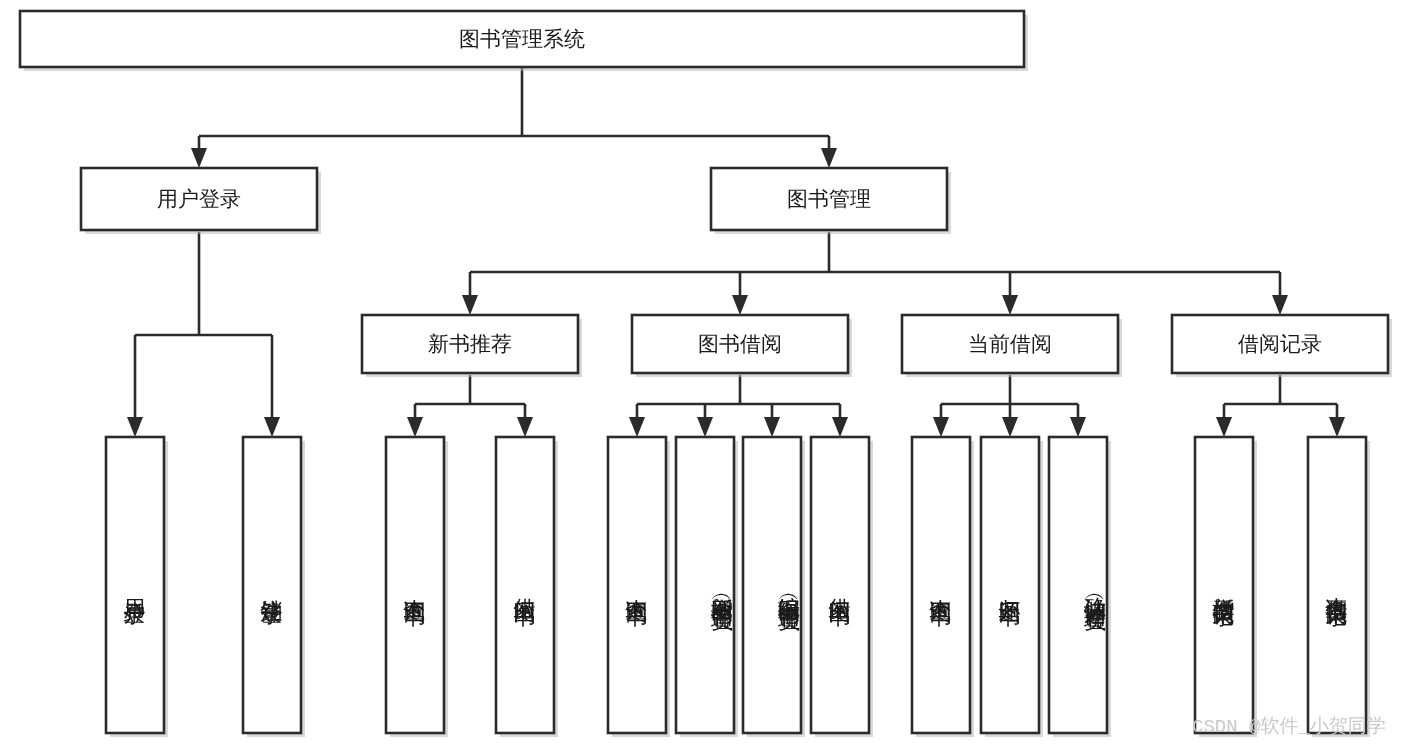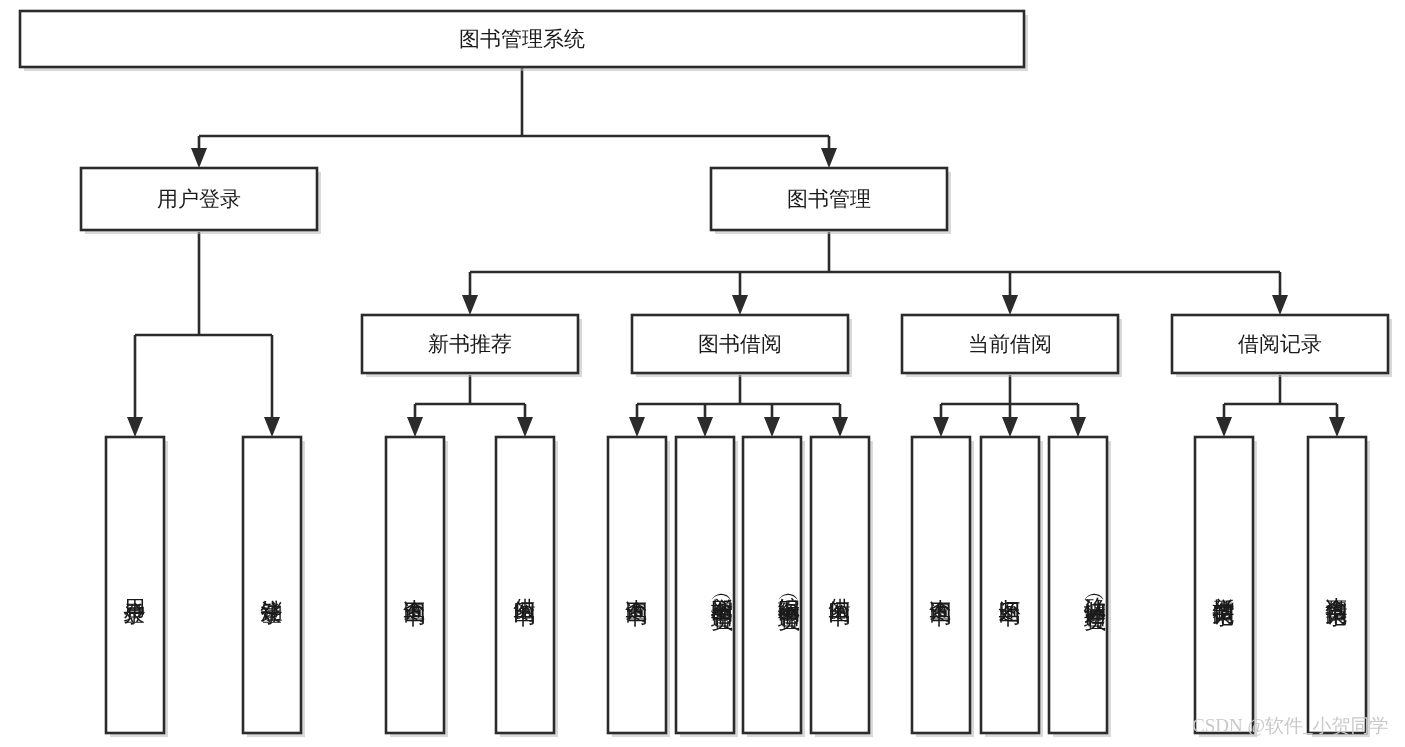--- a/index.html
+++ b/index.html
@@ -67,21 +67,21 @@
     justify-content: center;
     white-space: nowrap;
     pointer-events: none;
     user-select: none;
   }
   .node-label-v.centered {
     align-items: center;
   }
   .watermark {
     position: absolute;
-    font-family: Liberation Serif, serif;
+    font-family: Liberation Mono, monospace;
     font-size: 19px;
     color: #c9c9c9;
     white-space: nowrap;
     user-select: none;
   }
 </style>
 </head>
 <body>
 
 <div id="diagram-root">

